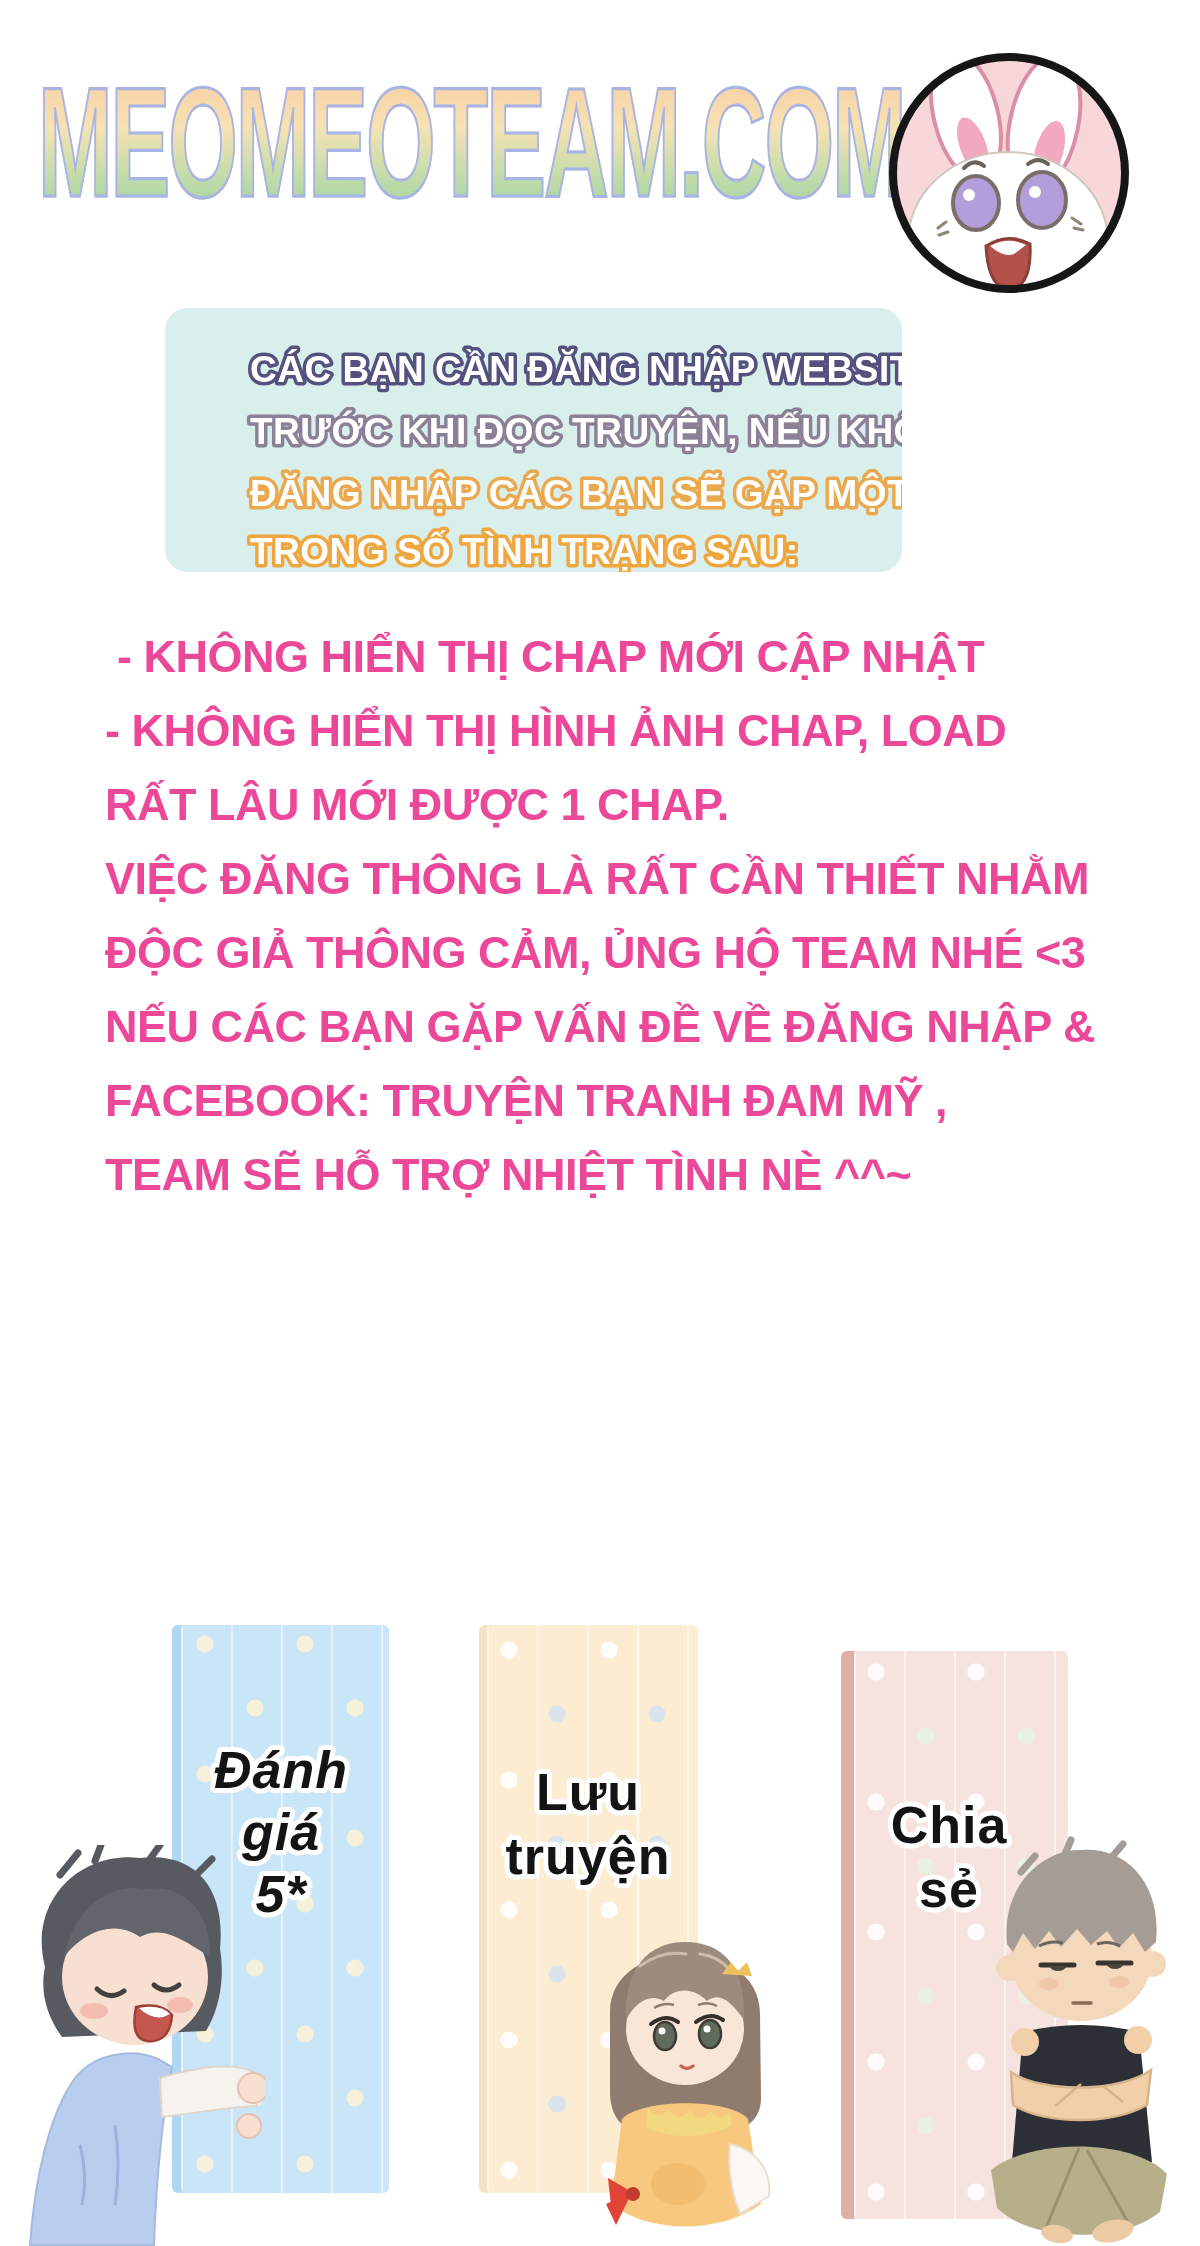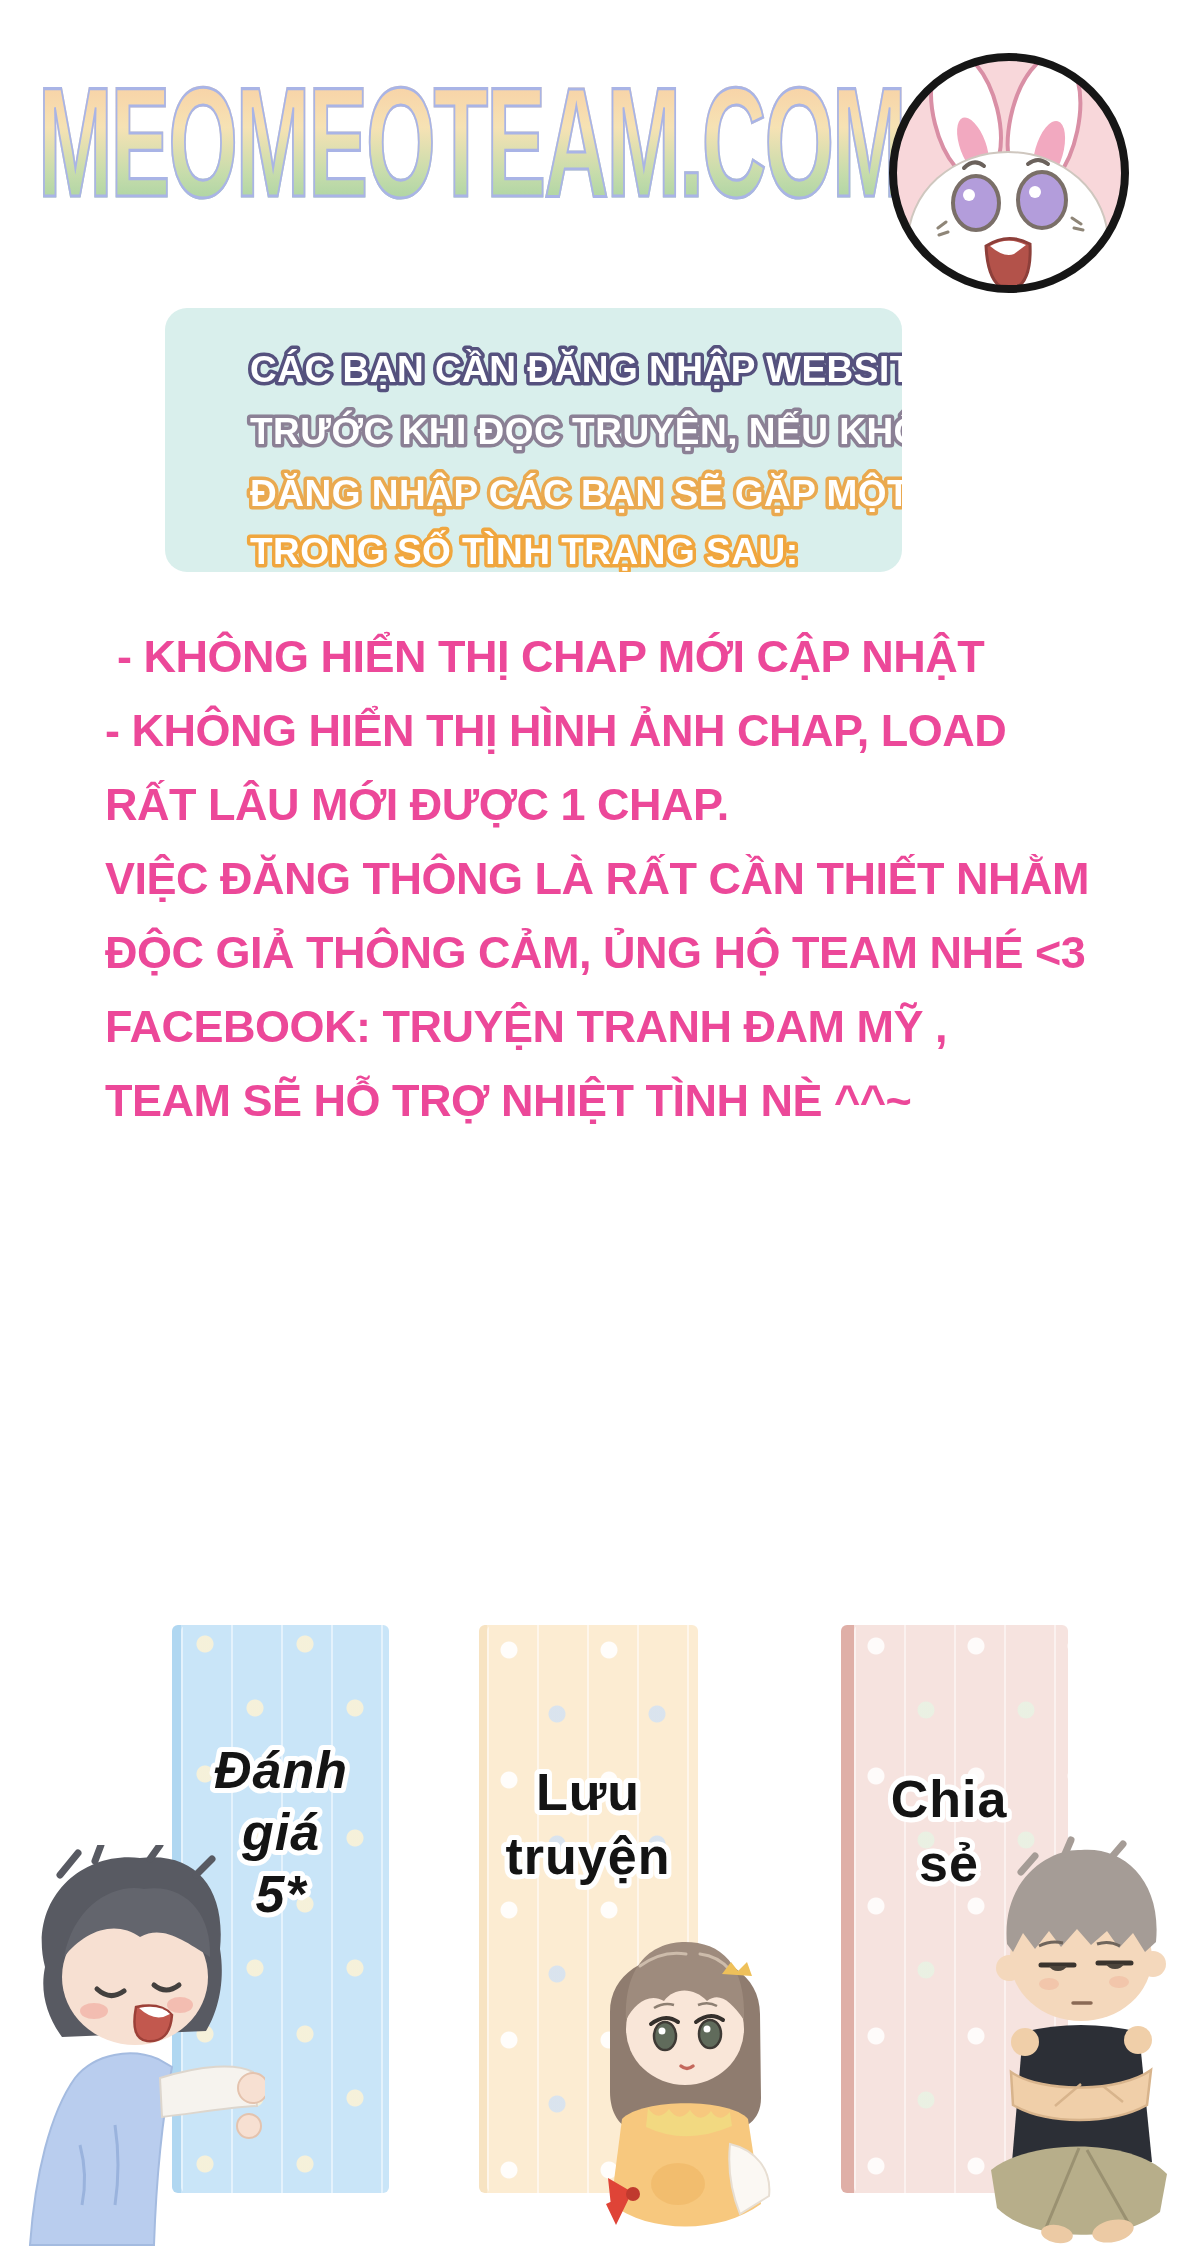--- a/index.html
+++ b/index.html
@@ -39,21 +39,21 @@
       repeating-linear-gradient(to right,rgba(255,255,255,.5) 0 2px,transparent 2px 50px);
       background-size:100px 130px,100px 130px,100% 100%;
       background-position:24px 18px,74px 84px,0 0;}
   .card-save{left:479px;width:211px;background:#fcecd2;border-left:8px solid #f7e3c2;}
   .card-save .pattern{background-image:
       radial-gradient(circle,rgba(211,226,243,.85) 8px,rgba(211,226,243,0) 9px),
       radial-gradient(circle,rgba(255,255,255,.9) 8px,rgba(255,255,255,0) 9px),
       repeating-linear-gradient(to right,rgba(255,255,255,.55) 0 2px,transparent 2px 50px);
       background-size:100px 130px,100px 130px,100% 100%;
       background-position:20px 24px,72px 90px,0 0;}
-  .card-share{left:841px;width:214px;background:#f6e3df;border-left:13px solid #dfafa7;}
+  .card-share{left:841px;width:214px;background:#f6e3df;border-left:13px solid #dfafa7;margin-top:26px;}
   .card-share .pattern{background-image:
       radial-gradient(circle,rgba(233,241,227,.9) 8px,rgba(233,241,227,0) 9px),
       radial-gradient(circle,rgba(255,255,255,.85) 8px,rgba(255,255,255,0) 9px),
       repeating-linear-gradient(to right,rgba(255,255,255,.5) 0 2px,transparent 2px 50px);
       background-size:100px 130px,100px 130px,100% 100%;
       background-position:22px 20px,72px 86px,0 0;}
   .card svg.label{position:absolute;left:0;top:0;}
   .card text{font-family:"Liberation Sans",sans-serif;font-weight:bold;font-size:52px;
              fill:#141414;stroke:#ffffff;stroke-width:10px;paint-order:stroke;
              stroke-linejoin:round;text-anchor:middle;letter-spacing:1px;}
@@ -104,20 +104,21 @@
       <text x="85" y="256" stroke="#f0a63e">TRONG SỐ TÌNH TRẠNG SAU:</text>
     </svg>
   </div>
 
   <div class="bodytext">
     <div class="gold-line"> - KHÔNG HIỂN THỊ CHAP MỚI CẬP NHẬT</div>
     <div class="gold-line">- KHÔNG HIỂN THỊ HÌNH ẢNH CHAP, LOAD</div>
     <div class="gold-line">RẤT LÂU MỚI ĐƯỢC 1 CHAP.</div>
     <div class="gold-line">VIỆC ĐĂNG THÔNG LÀ RẤT CẦN THIẾT NHẰM</div>
     <div class="gold-line">ĐỘC GIẢ THÔNG CẢM, ỦNG HỘ TEAM NHÉ &lt;3</div>
+    <div class="gold-line">NẾU CÁC BẠN GẶP VẤN ĐỀ VỀ ĐĂNG NHẬP &amp;</div>
     <div class="gold-line">FACEBOOK: TRUYỆN TRANH ĐAM MỸ ,</div>
     <div class="gold-line">TEAM SẼ HỖ TRỢ NHIỆT TÌNH NÈ ^^~</div>
   </div>
 
   <div class="card card-rate">
     <div class="pattern"></div>
     <svg class="label" width="199" height="568" viewBox="0 0 199 568">
       <text x="100" y="163">Đánh</text>
       <text x="100" y="225">giá</text>
       <text x="100" y="287">5*</text>

